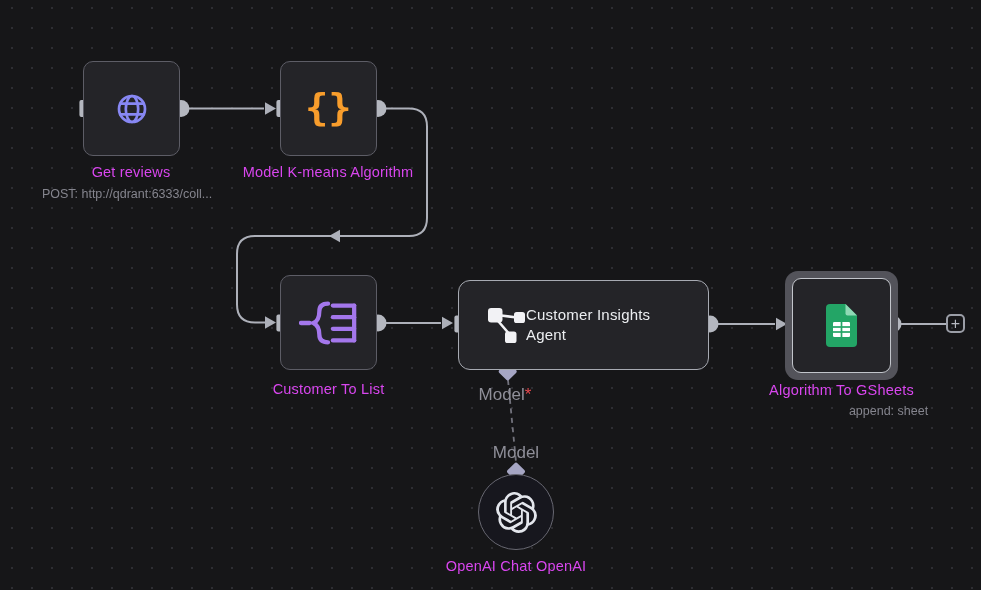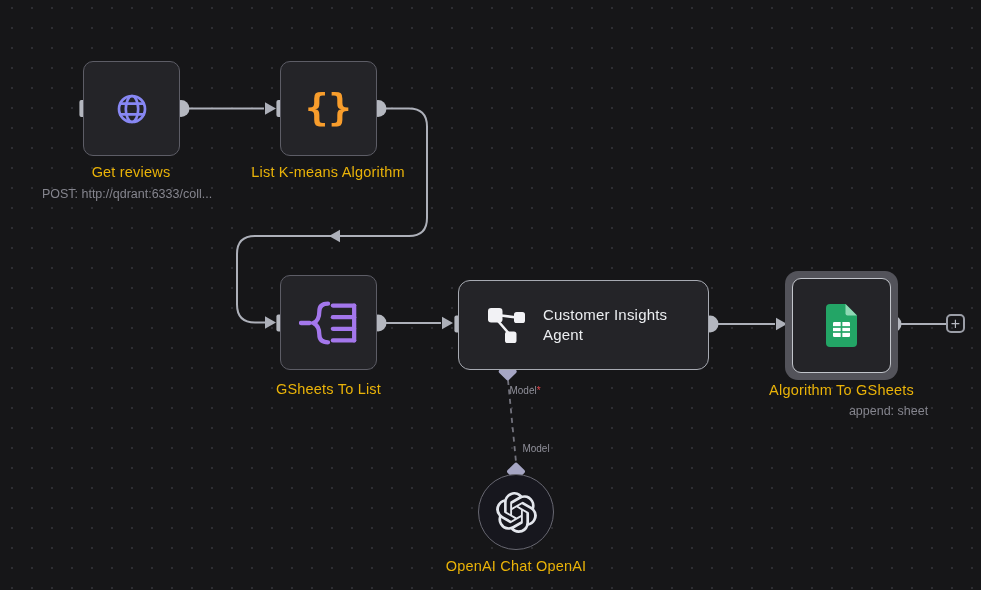--- a/index.html
+++ b/index.html
@@ -19,47 +19,47 @@
   .diamond{fill:#a6a6c4;}
 
   .node{
     position:absolute;width:97px;height:95px;box-sizing:border-box;
     background:#242428;border:1.6px solid #5d5d66;border-radius:10px;
     display:flex;align-items:center;justify-content:center;z-index:2;
   }
   .node-agent{
     left:458px;top:280px;width:251px;height:90px;
     border-color:#a7aab2;border-radius:12px;
-    justify-content:flex-start;padding-left:29px;gap:17px;
+    justify-content:flex-start;padding-left:29px;
   }
   .halo{
     position:absolute;left:785px;top:271px;width:113px;height:109px;box-sizing:border-box;
     background:#53535a;border-radius:13px;padding:7px;z-index:2;
   }
   .halo .node-inner{
     position:relative;width:99px;height:95px;box-sizing:border-box;
     background:#242428;border:1.6px solid #c2c5cb;border-radius:9px;
     display:flex;align-items:center;justify-content:center;
   }
   .node-circle{
     position:absolute;left:478px;top:474px;width:76px;height:76px;box-sizing:border-box;
     background:#17171e;border:1.6px solid #686872;border-radius:50%;
     display:flex;align-items:center;justify-content:center;z-index:2;
   }
   .lbl{
     position:absolute;transform:translateX(-50%);white-space:nowrap;
-    color:#eab308;font-size:14.5px;font-weight:500;letter-spacing:.2px;z-index:3;
+    color:#d946ef;font-size:14.5px;font-weight:500;letter-spacing:.2px;z-index:3;
   }
   .sub{
     position:absolute;transform:translateX(-50%);white-space:nowrap;
     color:#85858e;font-size:12.5px;font-weight:400;z-index:3;
   }
   .mini{
     position:absolute;transform:translateX(-50%);white-space:nowrap;
-    color:#8f8f99;font-size:10px;z-index:3;margin-left:20px;
+    color:#8f8f99;font-size:17px;z-index:3;
   }
   .req{color:#e5484d;}
   .agent-label{
     color:#eceef1;font-size:15px;line-height:20px;font-weight:500;
     width:152px;letter-spacing:.2px;
   }
   .braces{
     font-family:"DejaVu Sans Mono","Liberation Mono",monospace;
     font-size:37px;font-weight:bold;color:#f89d2c;line-height:1;
     transform:scaleX(1.05);
@@ -122,36 +122,36 @@
       <line x1="10.4" y1="27.4" x2="33.6" y2="27.4"></line>
     </g>
   </svg>
 </div>
 <div class="lbl" style="left:131px;top:164px;">Get reviews</div>
 <div class="sub" style="left:127px;top:187px;text-align:right;">POST: http://qdrant:6333/coll...</div>
 
 <div class="node" style="left:280px;top:61px;">
   <div class="braces">{}</div>
 </div>
-<div class="lbl" style="left:328px;top:164px;">List K-means Algorithm</div>
+<div class="lbl" style="left:328px;top:164px;">Model K-means Algorithm</div>
 
 <div class="node" style="left:280px;top:275px;">
   <svg width="60" height="46" viewBox="0 0 62 46">
     <g stroke="#a477ec" stroke-width="4.4" fill="none" stroke-linecap="round">
       <path d="M2 23 H11"></path>
       <path d="M30 3 Q21 3 21 11 Q21 20 15 23 Q21 26 21 35 Q21 43 30 43"></path>
       <path d="M57 5 V41"></path>
       <path d="M35 5 H57"></path>
       <path d="M35 17 H57"></path>
       <path d="M35 29 H57"></path>
       <path d="M35 41 H57"></path>
     </g>
   </svg>
 </div>
-<div class="lbl" style="left:328.5px;top:381px;">GSheets To List</div>
+<div class="lbl" style="left:328.5px;top:381px;">Customer To List</div>
 
 <div class="node node-agent">
   <svg width="38" height="35" viewBox="0 0 38 35">
     <g fill="#f2f2f5">
       <rect x="0" y="0" width="14.5" height="14.5" rx="3.2"></rect>
       <rect x="26" y="4" width="11" height="11" rx="2.6"></rect>
       <rect x="17" y="23.5" width="11.5" height="11.5" rx="2.6"></rect>
     </g>
     <g stroke="#f2f2f5" stroke-width="2.6" stroke-linecap="round">
       <line x1="13" y1="7.5" x2="27" y2="9.3"></line>

